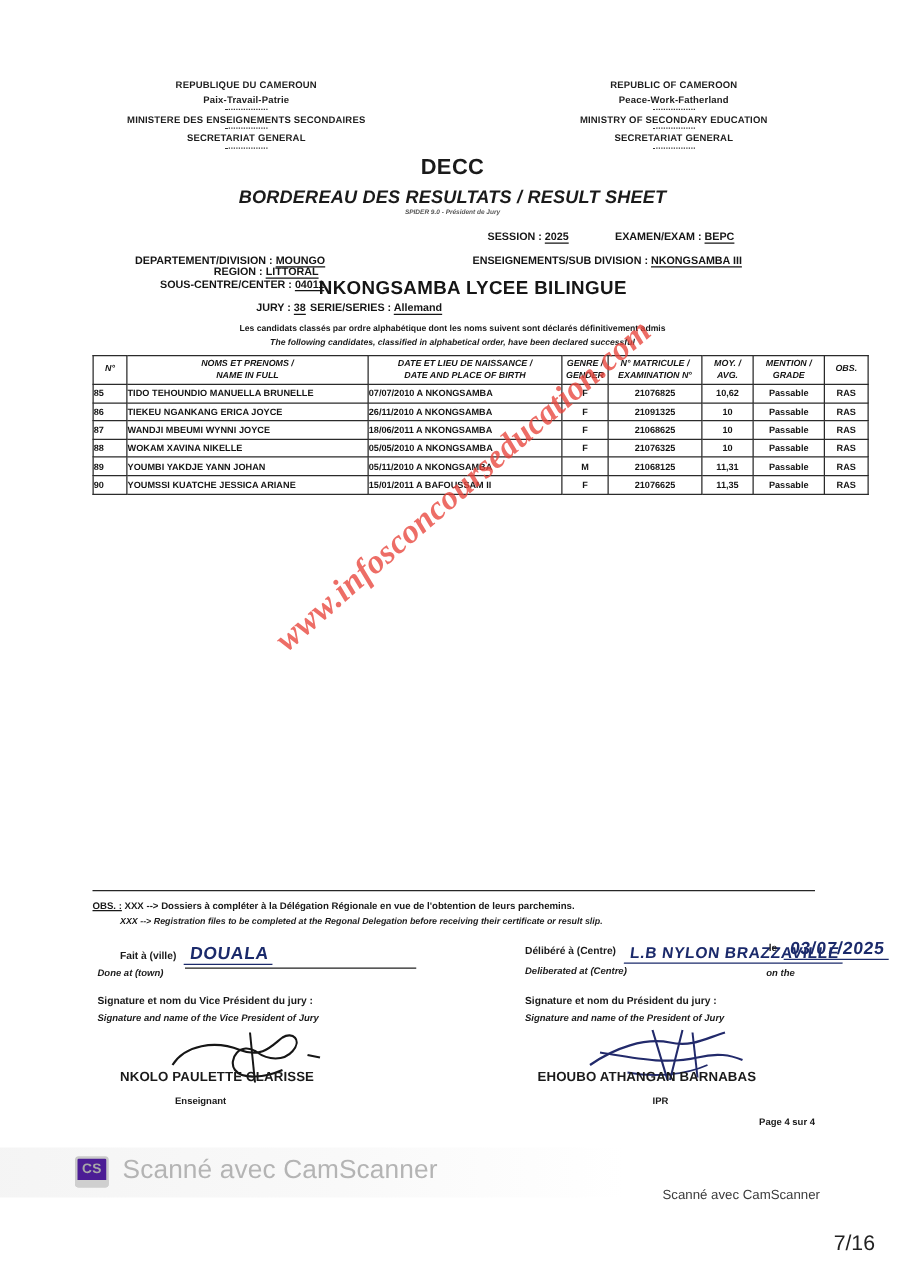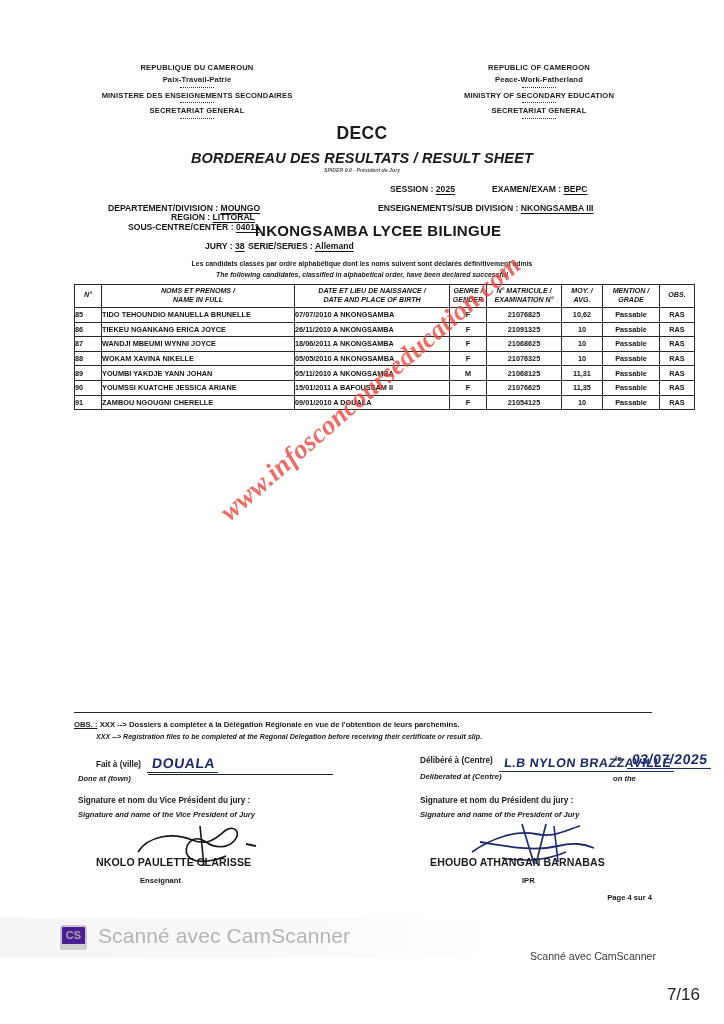--- a/index.html
+++ b/index.html
@@ -474,30 +474,20 @@
         <tr>
           <td class="c-num">90</td>
           <td class="c-name">YOUMSSI KUATCHE JESSICA ARIANE</td>
           <td class="c-birth">15/01/2011 A BAFOUSSAM II</td>
           <td class="c-gen">F</td>
           <td class="c-mat">21076625</td>
           <td class="c-moy">11,35</td>
           <td class="c-ment">Passable</td>
           <td class="c-obs">RAS</td>
         </tr>
-        <tr>
-          <td class="c-num">91</td>
-          <td class="c-name">ZAMBOU NGOUGNI CHERELLE</td>
-          <td class="c-birth">09/01/2010 A DOUALA</td>
-          <td class="c-gen">F</td>
-          <td class="c-mat">21054125</td>
-          <td class="c-moy">10</td>
-          <td class="c-ment">Passable</td>
-          <td class="c-obs">RAS</td>
-        </tr>
       </tbody>
     </table>
   </div>
 
   <div class="watermark">www.infosconcourseducation.com</div>
 
   <div class="rule rule-top"></div>
 
   <div class="obs-block">
     <span class="obs-label">OBS. :</span>

